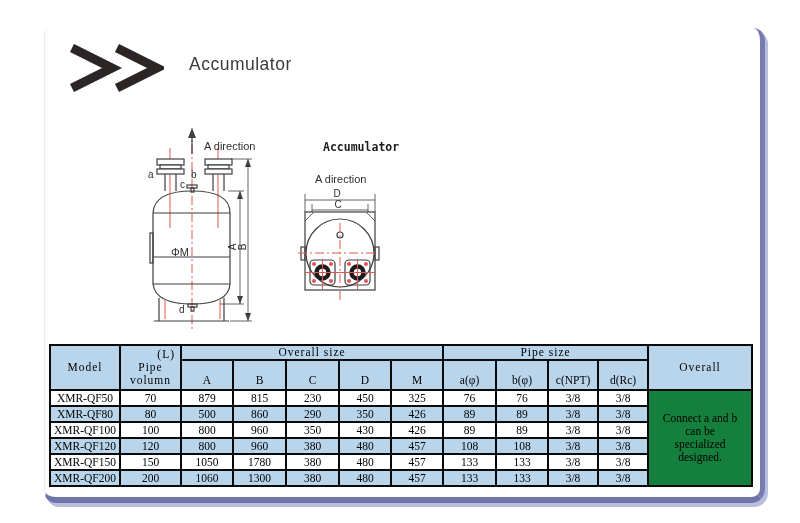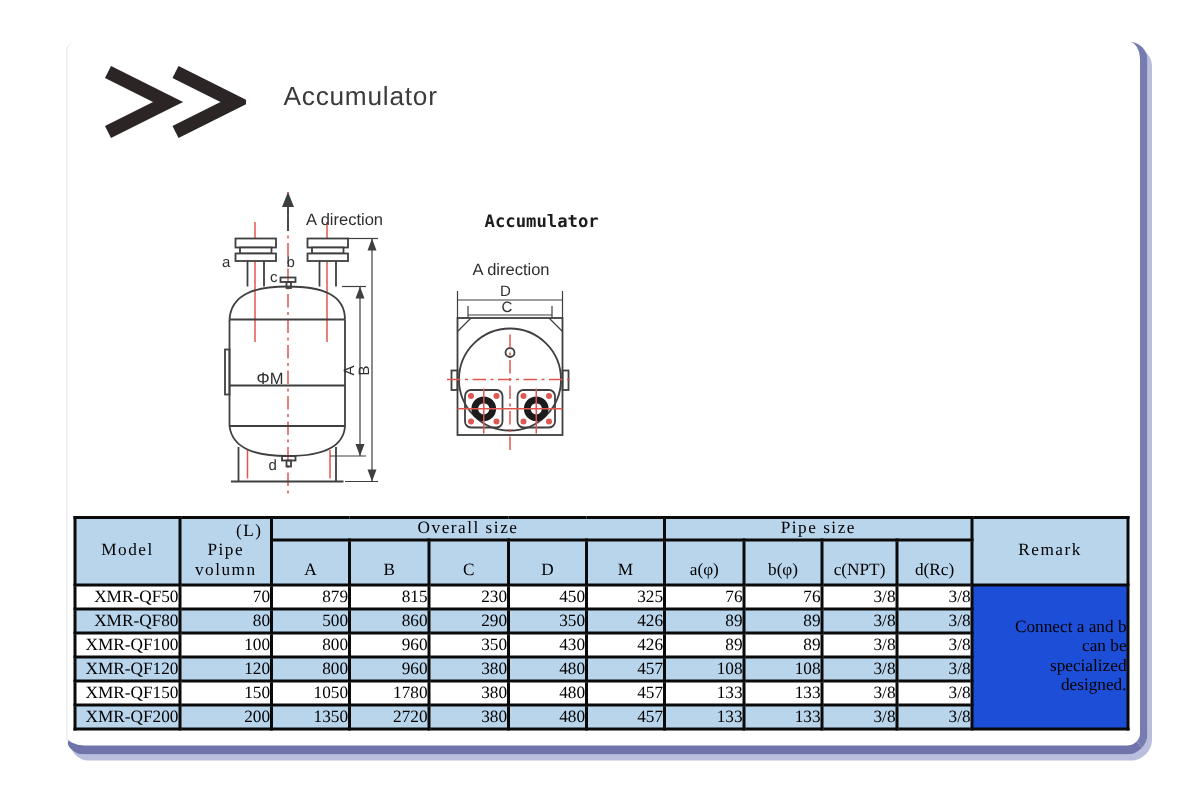--- a/index.html
+++ b/index.html
@@ -39,23 +39,23 @@
     position:absolute;left:49px;top:344px;width:702px;
     border-collapse:collapse;table-layout:fixed;
     font-family:"Liberation Serif",serif;font-size:11.5px;text-align:center;
   }
   .spec th,.spec td{border:2px solid #0a0a0a;padding:0;font-weight:normal;line-height:1.15;}
   .blue{background:#b9d5ec;}
   .h1{height:15px;}
   .h1 th{letter-spacing:1px;}
   .h2{height:30px;}
   .h2 th{vertical-align:bottom;padding-bottom:2px;}
-  .spec tbody tr{height:16px;text-align:right;}
+  .spec tbody tr{height:16px;}
   .vol div.unit{text-align:right;padding-right:5px;}
-  .remark-cell{background:#1d4ed8;font-size:11.5px;line-height:1.5;}
+  .remark-cell{background:#15803d;font-size:11.5px;line-height:1.5;}
 </style>
 </head>
 <body>
 
 <div class="frame"></div>
 
 <svg class="brand" viewBox="0 0 98 50" aria-label="&gt;&gt;">
   <polyline points="6,4 46,24 6,44" fill="none" stroke="#2b2526" stroke-width="9"></polyline>
   <polyline points="51,4 91,24 51,44" fill="none" stroke="#2b2526" stroke-width="9"></polyline>
 </svg>
@@ -196,21 +196,21 @@
   <thead>
     <tr class="h1">
       <th class="blue" rowspan="2">Model</th>
       <th class="blue vol" rowspan="2">
         <div class="unit">(L)</div>
         <div>Pipe</div>
         <div>volumn</div>
       </th>
       <th class="blue" colspan="5">Overall size</th>
       <th class="blue" colspan="4">Pipe size</th>
-      <th class="blue" rowspan="2">Remark</th>
+      <th class="blue" rowspan="2">Overall</th>
     </tr>
     <tr class="h2">
       <th class="blue">A</th>
       <th class="blue">B</th>
       <th class="blue">C</th>
       <th class="blue">D</th>
       <th class="blue">M</th>
       <th class="blue">a(φ)</th>
       <th class="blue">b(φ)</th>
       <th class="blue">c(NPT)</th>
@@ -285,22 +285,22 @@
       <td>480</td>
       <td>457</td>
       <td>133</td>
       <td>133</td>
       <td>3/8</td>
       <td>3/8</td>
     </tr>
     <tr class="blue">
       <td>XMR-QF200</td>
       <td>200</td>
-      <td>1350</td>
-      <td>2720</td>
+      <td>1060</td>
+      <td>1300</td>
       <td>380</td>
       <td>480</td>
       <td>457</td>
       <td>133</td>
       <td>133</td>
       <td>3/8</td>
       <td>3/8</td>
     </tr>
   </tbody>
 </table>

